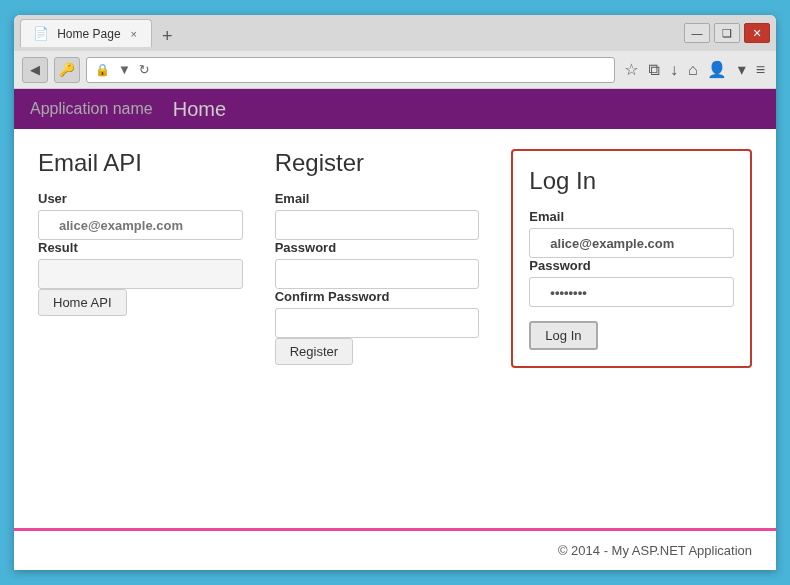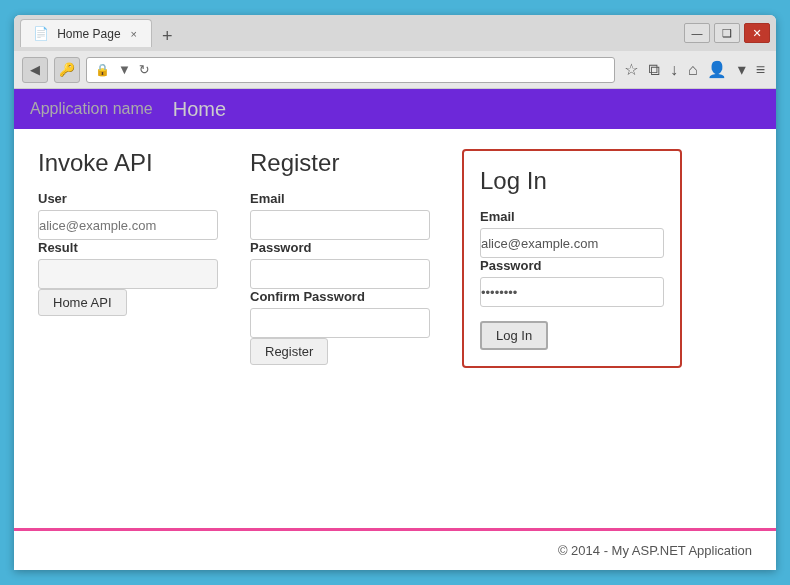--- a/index.html
+++ b/index.html
@@ -178,21 +178,21 @@
       background: none;
       border: none;
       cursor: pointer;
       font-size: 16px;
       color: #555;
       padding: 0 3px;
     }
 
     
     .app-navbar {
-      background: #6d28d9;
+      background: #701a75;
       height: 40px;
       display: flex;
       align-items: center;
       padding: 0 16px;
       gap: 20px;
     }
 
     .app-name {
       color: #aaa;
       font-size: 16px;
@@ -235,27 +235,28 @@
     .form-group label {
       display: block;
       font-weight: bold;
       font-size: 13px;
       color: #333;
       margin-bottom: 4px;
     }
 
     .form-input {
       width: 100%;
-      padding: 5px 0;
+      padding: 5px 20px;
       border: 1px solid #ccc;
       border-radius: 3px;
       font-size: 13px;
       color: #555;
       background: white;
       height: 30px;
+      font-weight: bold;
     }
 
     .form-input.result-input {
       background: #f5f5f5;
     }
 
     .btn {
       padding: 5px 14px;
       border: 1px solid #ccc;
       border-radius: 3px;
@@ -354,21 +355,21 @@
 
   <div class="app-navbar">
     <span class="app-name">Application name</span>
     <a class="nav-link">Home</a>
   </div>
 
   <div class="page-content">
     <div class="sections-row">
 
       <div class="section">
-        <h2>Invoke API</h2>
+        <h2>Email API</h2>
         <div class="form-group">
           <label>User</label>
           <input class="form-input" type="text" placeholder="alice@example.com" style="">
         </div>
         <div class="form-group">
           <label>Result</label>
           <input class="form-input result-input" type="text" readonly="" style="">
         </div>
         <button class="btn">Home API</button>
       </div>

